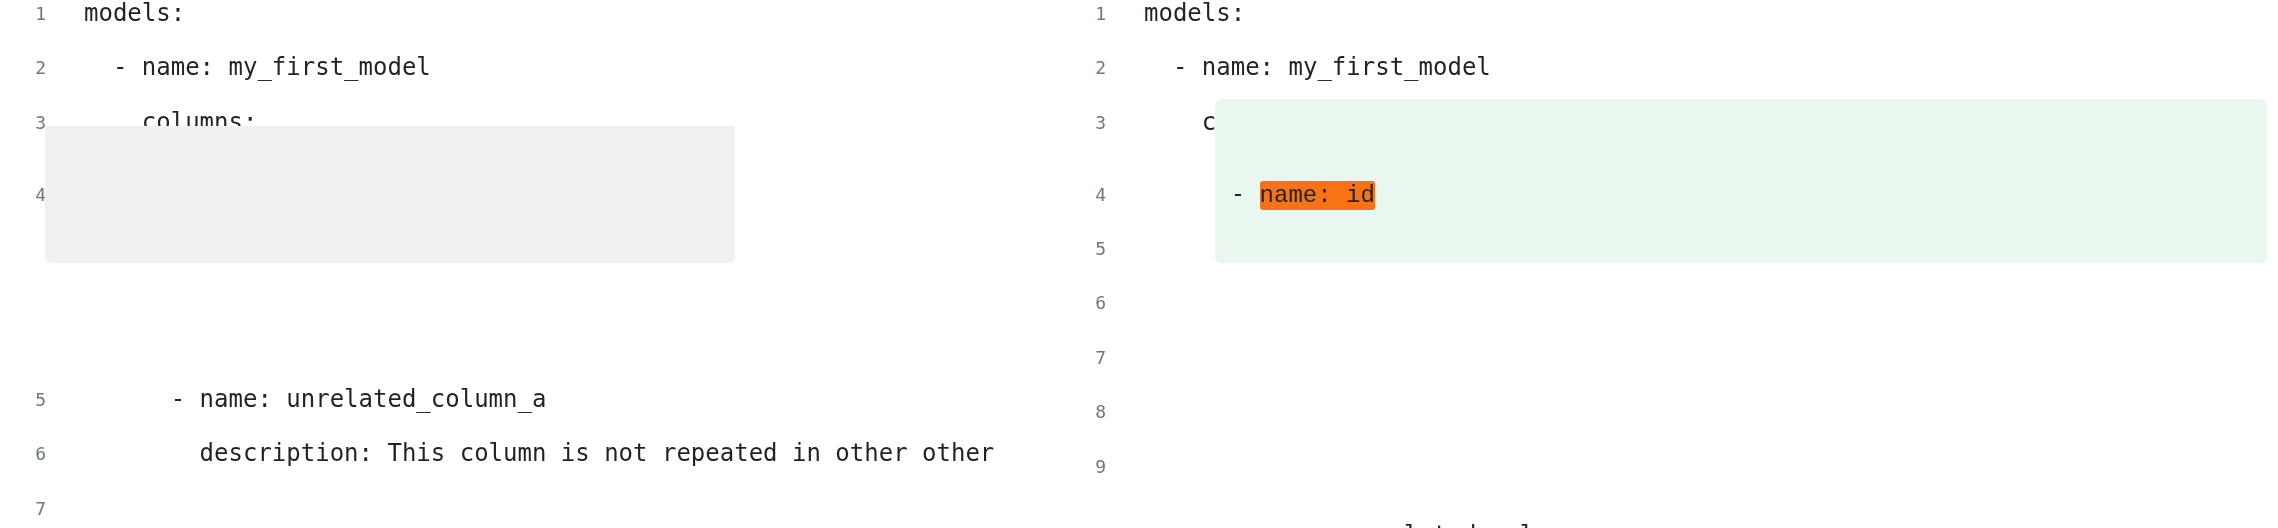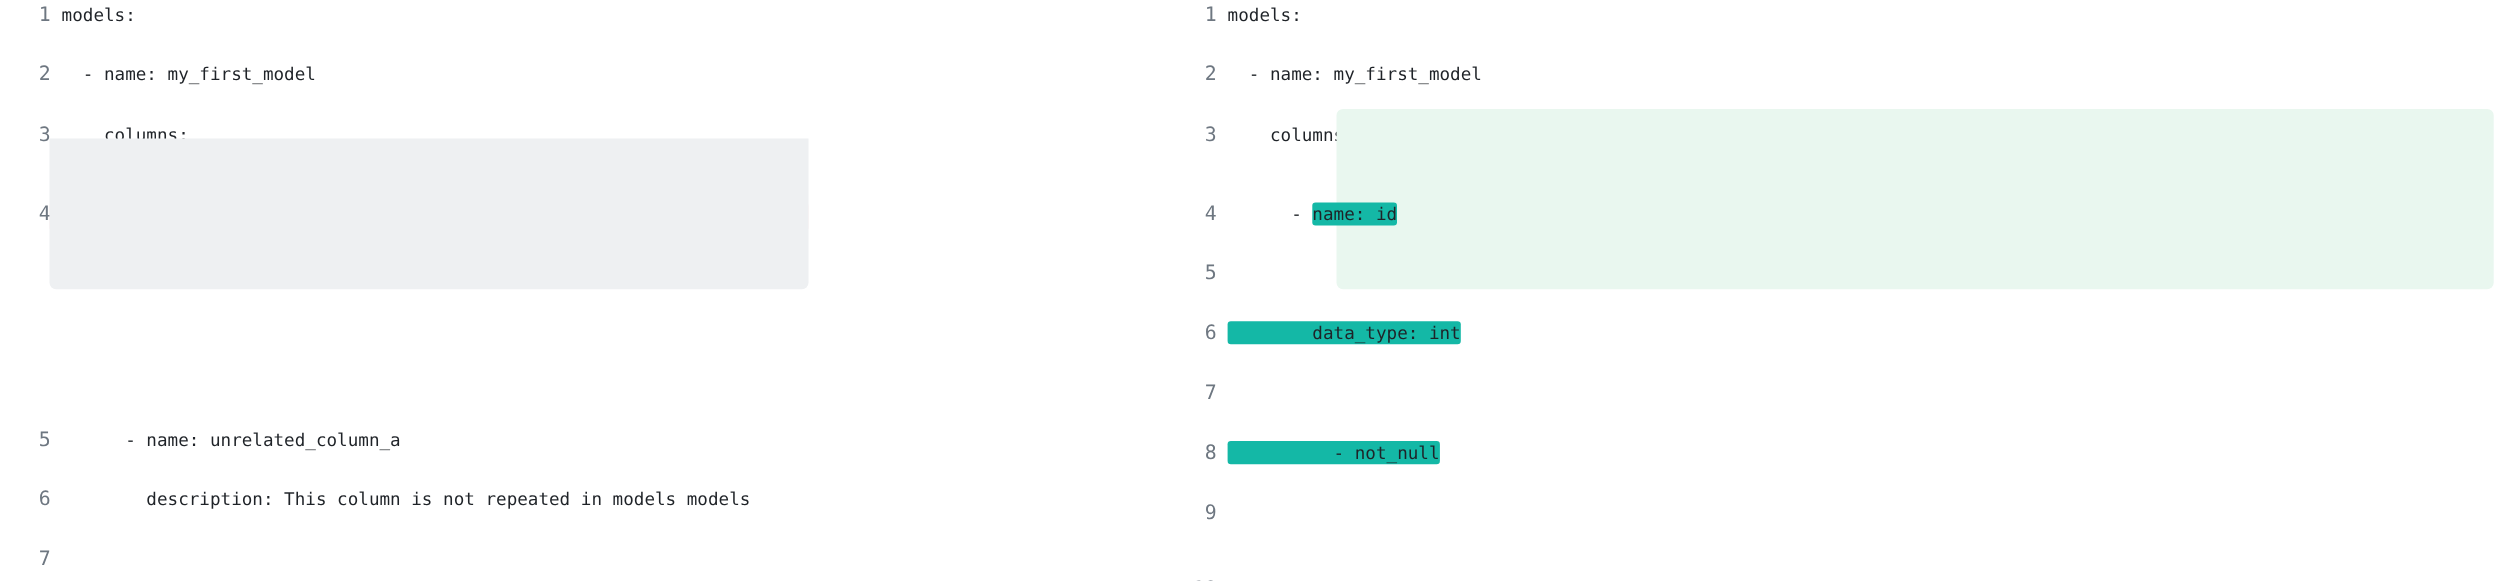--- a/index.html
+++ b/index.html
@@ -36,39 +36,40 @@
     width:42px;
     text-align:right;
     color:#6e7781;
     font-size:18px;
     letter-spacing:0px;
   }
   .code{
     position:absolute;
     top:0;
     color:#1f2328;
-    font-size:16px;
+    font-size:24px;
+    margin-left:28px;
   }
 
   
   .pane-left .gutter{left:4px;}
   .pane-left .code{left:56px;}
   .pane-left .rowbg{position:absolute;left:45px;right:325px;top:0;height:27.2px;}
 
   
   .pane-right .gutter{left:4px;}
   .pane-right .code{left:56px;}
 
   
   .bg-del{background:#ffeef0;}
   .bg-add{background:#e9f7ef;}
 
   .tok{border-radius:3px;padding:1px 0;}
   .tok-del{background:#f7c5c0;}
-  .tok-add{background:#14b8a6;}
+  .tok-add{background:#f97316;font-family:Liberation Mono, monospace;}
 
   .placeholder{
     position:absolute;
     background:#eef0f2;
     border-radius:0 0 6px 6px;
   }
   .round-top{border-radius:6px 6px 0 0;}
   .round-all{border-radius:6px;}
 </style>
 </head>
@@ -102,21 +103,21 @@
 
       <div class="placeholder" style="left:45px;right:325px;top:126.2px;height:137px;"></div>
 
       <div class="row" style="top:277px">
         <span class="gutter">5</span>
         <span class="code">      - name: unrelated_column_a</span>
       </div>
 
       <div class="row" style="top:304.2px">
         <span class="gutter">6</span>
-        <span class="code">        description: This column is not repeated in models models</span>
+        <span class="code">        description: This column is not repeated in other other</span>
       </div>
 
       <div class="row" style="top:331.4px">
         <span class="gutter">7</span>
       </div>
 
     </div>
   </div>
 
   <div class="pane pane-right">
@@ -143,30 +144,28 @@
         <span class="gutter">4</span>
         <span class="code"><span>      - </span><span class="tok tok-add">name: id</span></span>
       </div>
 
       <div class="row" style="top:126.2px">
         <span class="gutter">5</span>
       </div>
 
       <div class="row" style="top:153.4px">
         <span class="gutter">6</span>
-        <span class="code"><span class="tok tok-add">        data_type: int</span></span>
       </div>
 
       <div class="row" style="top:180.6px">
         <span class="gutter">7</span>
       </div>
 
       <div class="row" style="top:207.8px">
         <span class="gutter">8</span>
-        <span class="code"><span class="tok tok-add">          - not_null</span></span>
       </div>
 
       <div class="row" style="top:235px">
         <span class="gutter">9</span>
       </div>
 
       <div class="row" style="top:277px">
         <span class="gutter">10</span>
         <span class="code">      - name: unrelated_column_a</span>
       </div>

